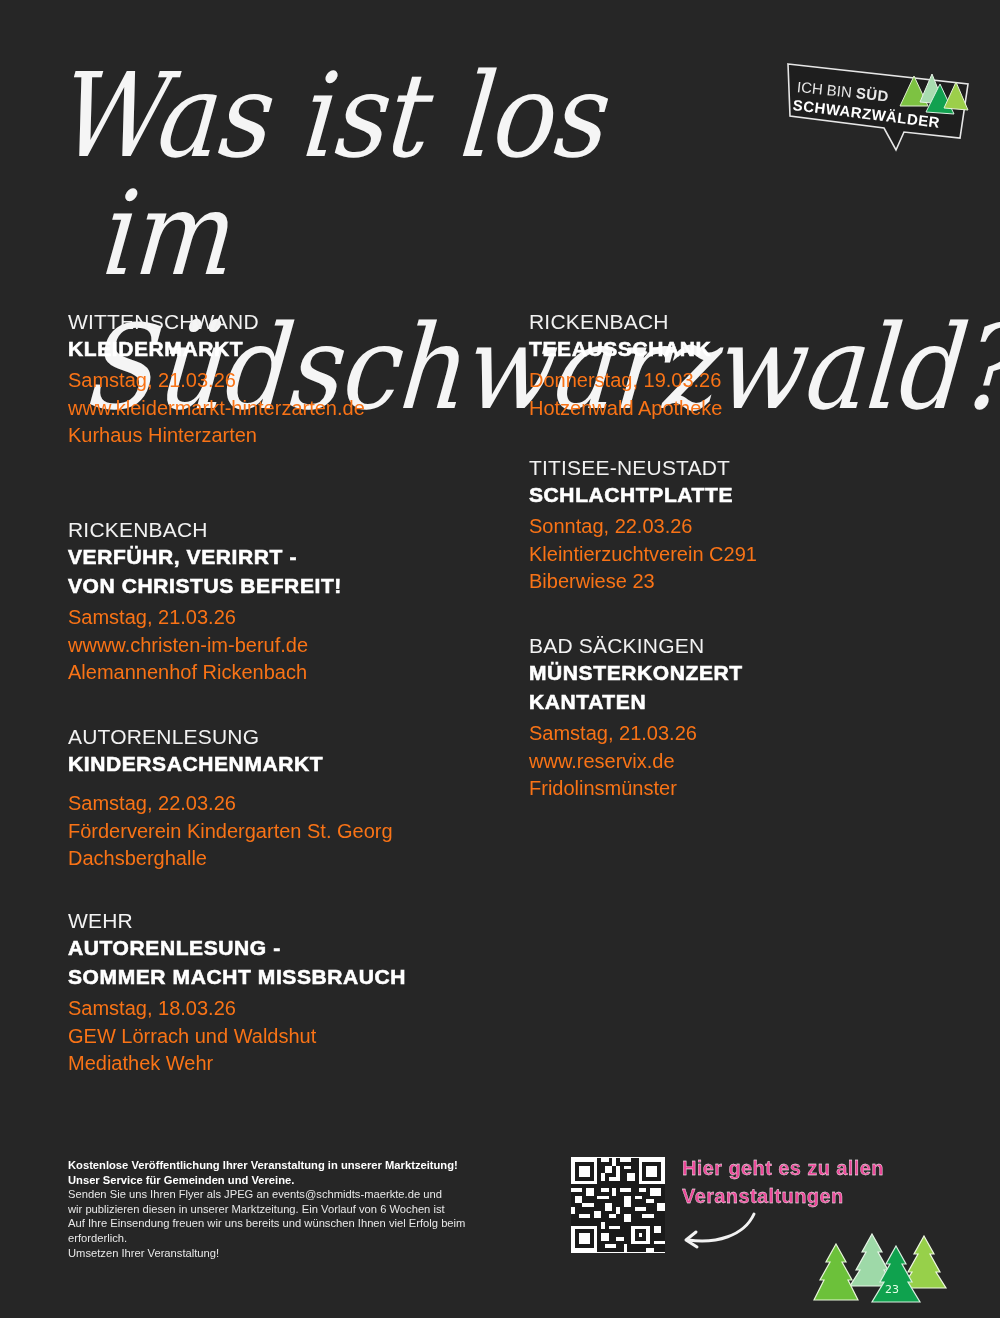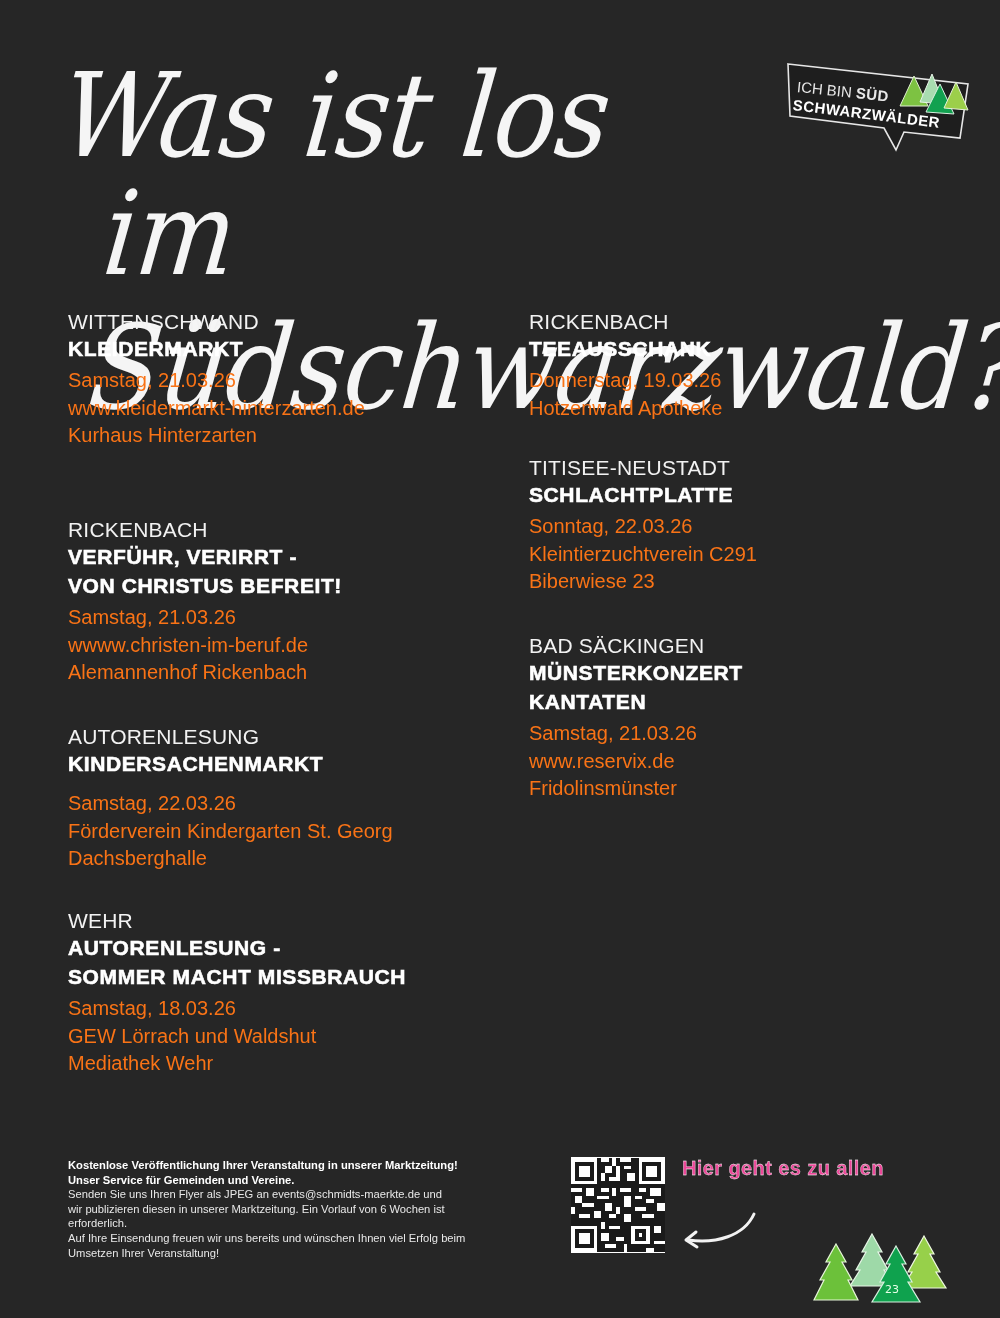--- a/index.html
+++ b/index.html
@@ -141,22 +141,22 @@
       <div class="detail">Fridolinsmünster</div>
     </div>
   </div>
 </div>
 
 <div class="footer-note">
   <div class="strong">Kostenlose Veröffentlichung Ihrer Veranstaltung in unserer Marktzeitung!</div>
   <div class="strong">Unser Service für Gemeinden und Vereine.</div>
   <div>Senden Sie uns Ihren Flyer als JPEG an events@schmidts-maerkte.de und</div>
   <div>wir publizieren diesen in unserer Marktzeitung. Ein Vorlauf von 6 Wochen ist</div>
+  <div>Auf Ihre Einsendung freuen wir uns bereits und wünschen Ihnen viel Erfolg beim</div>
   <div>erforderlich.</div>
-  <div>Auf Ihre Einsendung freuen wir uns bereits und wünschen Ihnen viel Erfolg beim</div>
   <div>Umsetzen Ihrer Veranstaltung!</div>
 </div>
 
 <div class="qr">
   <svg width="94" height="96" viewBox="0 0 25 25" shape-rendering="crispEdges">
     <rect width="25" height="25" fill="#1a1a1a"></rect>
     <g fill="#ffffff">
 
       <rect x="0" y="0" width="7" height="7"></rect>
         <rect x="1" y="1" width="5" height="5" fill="#1a1a1a"></rect>
@@ -211,20 +211,21 @@
         <rect x="9" y="23" width="3" height="1"></rect>
         <rect x="14" y="23" width="1" height="2"></rect>
       <rect x="22" y="22" width="3" height="1"></rect>
         <rect x="20" y="24" width="2" height="1"></rect>
     </g>
   </svg>
 </div>
 
 <div class="qr-cta">
   <div>Hier geht es zu allen</div>
+  <div>Veranstaltungen</div>
 </div>
 
 <div class="arrow">
   <svg width="90" height="50" viewBox="0 0 90 50">
     <path d="M74 4 C 64 26, 36 34, 8 30" fill="none" stroke="#f2f2f2" stroke-width="3" stroke-linecap="round"></path>
     <path d="M16 22 L6 30 L17 37" fill="none" stroke="#f2f2f2" stroke-width="3" stroke-linecap="round" stroke-linejoin="round"></path>
   </svg>
 </div>
 
 <div class="trees">

